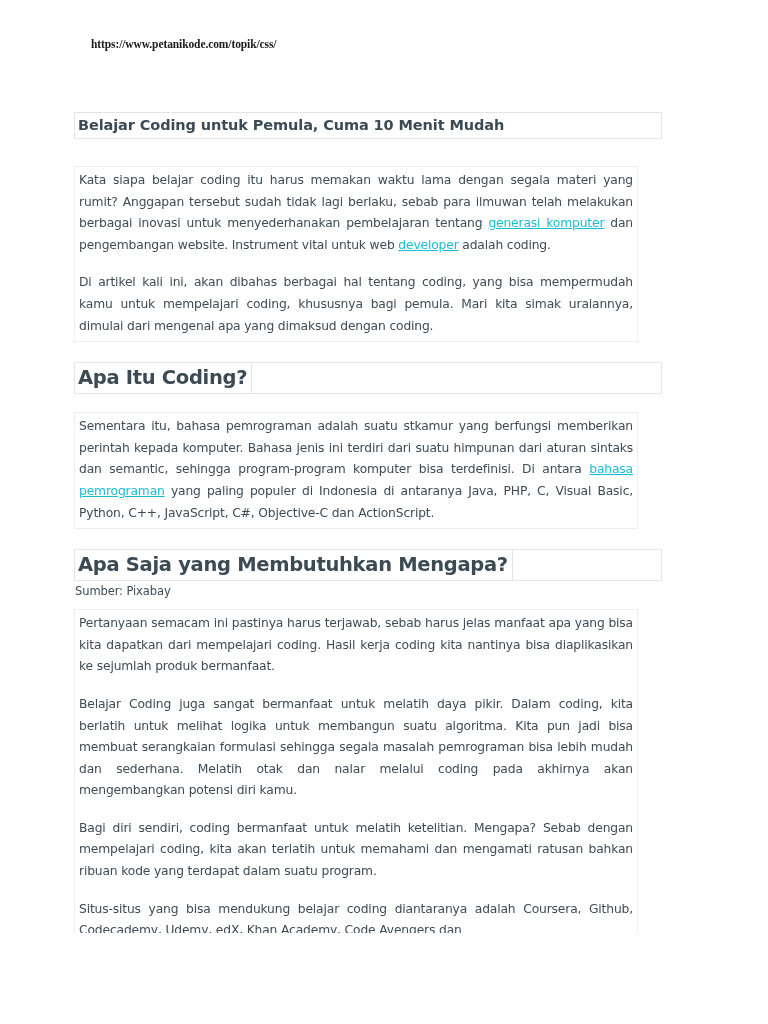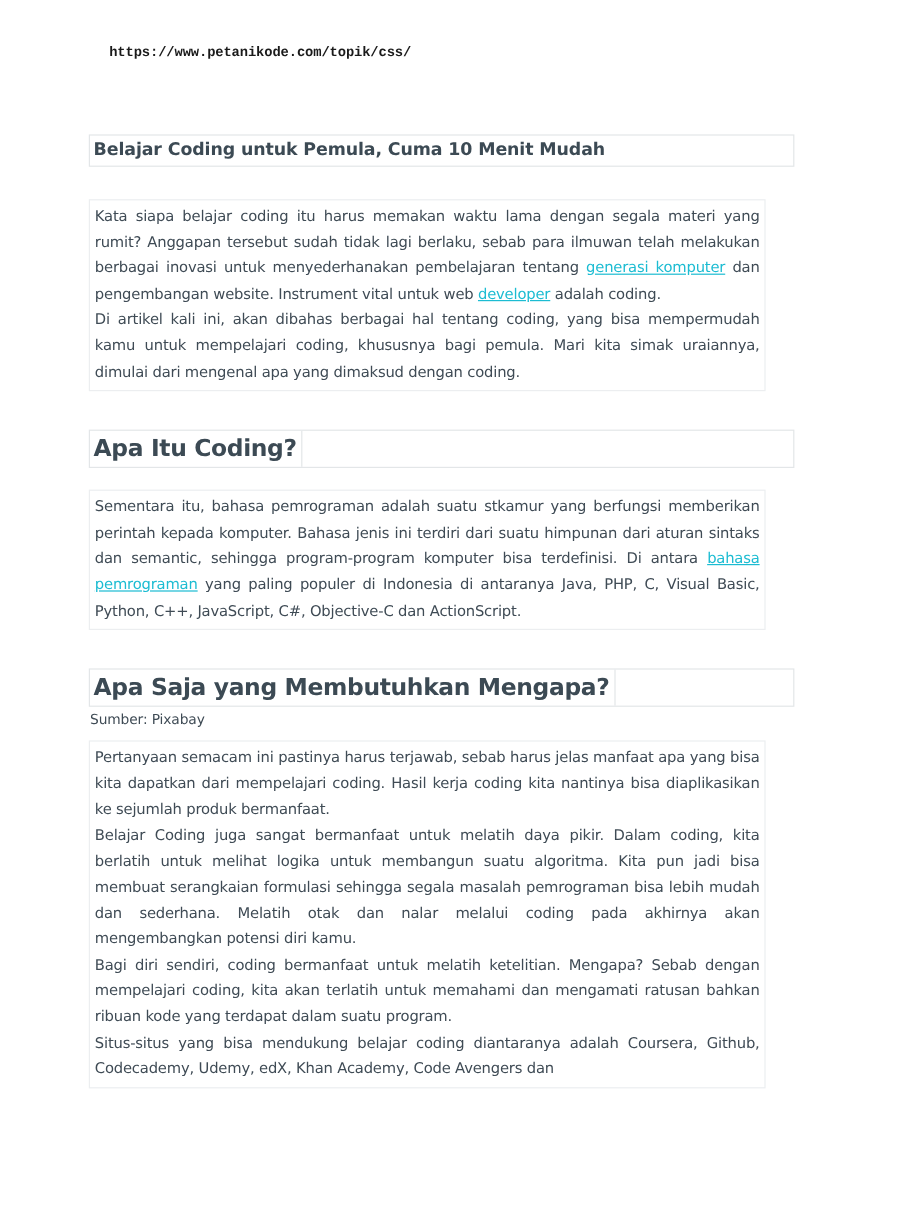--- a/index.html
+++ b/index.html
@@ -18,21 +18,21 @@
     position: absolute;
     left: 0; top: 0;
     width: 768px;
     height: 1024px;
     background: #fff;
   }
   .url-header {
     position: absolute;
     left: 91px;
     top: 38px;
-    font-family: Liberation Mono, monospace;
+    font-family: Liberation Serif, serif;
     font-size: 11.5px;
     font-weight: bold;
     color: #1a1a1a;
     letter-spacing: -0.1px;
     white-space: nowrap;
   }
   .content {
     position: absolute;
     left: 74px;
     top: 112px;
@@ -54,21 +54,21 @@
     white-space: nowrap;
   }
   .h1-box { height: 27px; }
   .h1-box .h-inner {
     font-size: 14.5px;
     line-height: 25px;
     padding: 0 4px 0 3px;
     border-right: none;
     letter-spacing: -0.1px;
   }
-  .h2-box { height: 32px; margin-top: 12px; }
+  .h2-box { height: 32px; margin-top: 0; }
   .h2-box .h-inner {
     font-size: 19.5px;
     line-height: 30px;
     padding: 0 4px 0 3px;
     letter-spacing: -0.3px;
   }
   
   .p-box {
     border: 1px solid #eceef0;
     border-top: none;
@@ -82,21 +82,21 @@
     margin: 0;
     font-family: "DejaVu Sans", sans-serif;
     font-size: 12.3px;
     line-height: 21.6px;
     color: #3f4b55;
     text-align: justify;
     text-justify: inter-word;
     letter-spacing: -0.15px;
     word-spacing: 0px;
   }
-  p.body + p.body { margin-top: 0; }
+  p.body + p.body { margin-top: 16px; }
   a.link {
     color: #1cbcd2;
     text-decoration: underline;
     text-decoration-color: #1cbcd2;
   }
   .caption {
     margin: 0;
     padding: 2px 0 0 1px;
     font-family: "DejaVu Sans", sans-serif;
     font-size: 11.5px;

